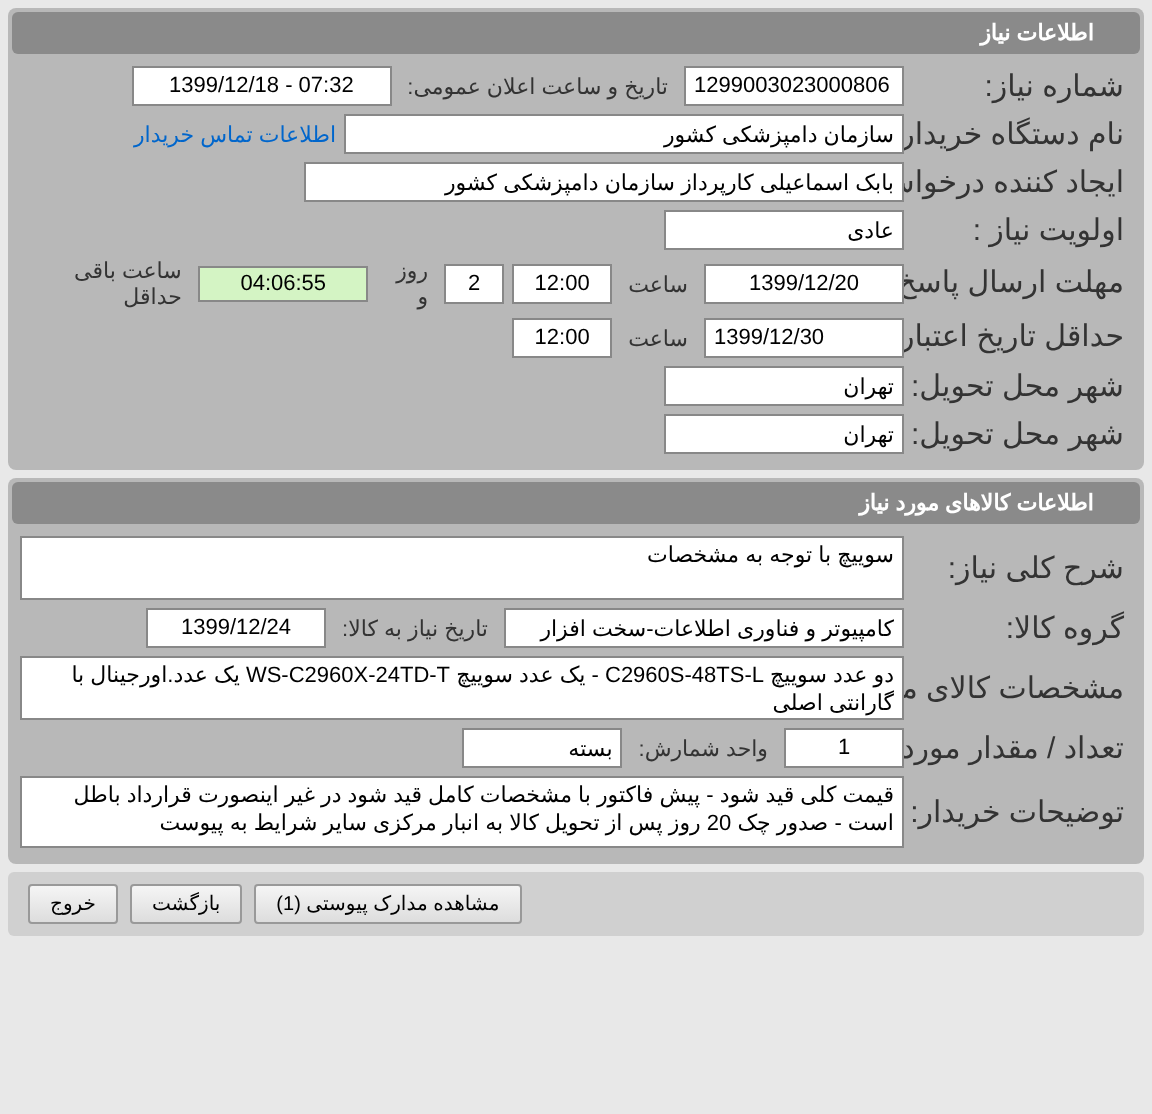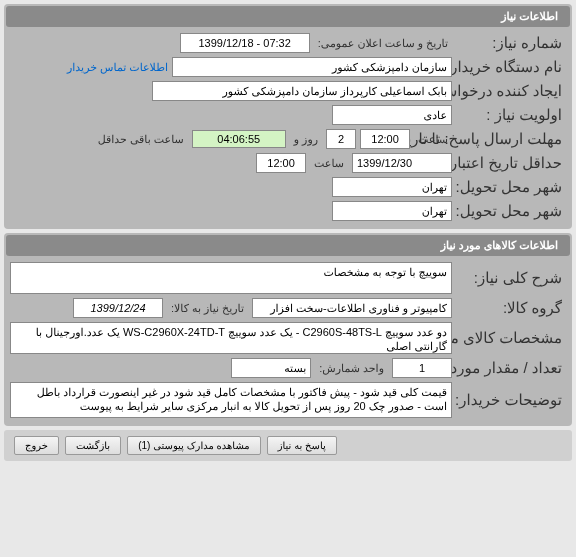--- a/index.html
+++ b/index.html
@@ -18,21 +18,21 @@
 }
 .panel {
   background: #b8b8b8;
   margin: 4px;
   border-radius: 4px;
   padding: 2px;
 }
 .panel-header {
   background: #8a8a8a;
   color: #fff;
-  padding: 4px 12px;
+  padding: 4px 23px;
   font-size: 11px;
   font-weight: bold;
   border-radius: 3px;
 }
 .panel-body {
   padding: 4px;
 }
 .row {
   display: flex;
   align-items: center;
@@ -124,20 +124,21 @@
 <body>
 
 <div class="panel">
   <div class="panel-header">
     <span>اطلاعات نیاز</span>
   </div>
   <div class="panel-body">
 
     <div class="row">
       <span class="label label-col">شماره نیاز:</span>
+      <input class="input-text input-num" readonly="" value="1299003023000806" style="">
       <span class="inner-label">تاریخ و ساعت اعلان عمومی:</span>
       <input class="input-text" style="width: 130px; direction: ltr; text-align: center;" readonly="" value="1399/12/18 - 07:32">
     </div>
 
     <div class="row">
       <span class="label label-col">نام دستگاه خریدار:</span>
       <input class="input-text" style="width: 280px;" readonly="" value="سازمان دامپزشکی کشور">
       <span class="link">اطلاعات تماس خریدار</span>
     </div>
 
@@ -149,20 +150,21 @@
     <div class="row">
       <span class="label label-col">اولویت نیاز :</span>
       <input class="input-text" style="width: 120px;" readonly="" value="عادی">
     </div>
 
     <div class="row">
       <span class="label label-col" style="line-height:1.1">
         <span>مهلت ارسال پاسخ:</span>
         <span>تا تاریخ :</span>
       </span>
+      <input class="input-text" style="width: 100px; direction: ltr; text-align: center;" readonly="" value="1399/12/20">
       <span class="inner-label">ساعت</span>
       <input class="input-text input-time" readonly="" value="12:00" style="">
       <input class="input-text input-tiny" readonly="" value="2" style="">
       <span class="inner-label">روز و</span>
       <span class="countdown">04:06:55</span>
       <span class="inner-label">ساعت باقی حداقل</span>
     </div>
 
     <div class="row">
       <span class="label label-col" style="line-height:1.1">
@@ -195,21 +197,21 @@
 
     <div class="row">
       <span class="label label-col">شرح کلی نیاز:</span>
       <textarea class="input-text input-wide" readonly="" style="">سوییچ با توجه به مشخصات</textarea>
     </div>
 
     <div class="row">
       <span class="label label-col">گروه کالا:</span>
       <input class="input-text" style="width: 200px;" readonly="" value="کامپیوتر و فناوری اطلاعات-سخت افزار">
       <span class="inner-label">تاریخ نیاز به کالا:</span>
-      <input class="input-text" style="width: 90px; direction: ltr; text-align: center; font-style: italic;" readonly="" value="1399/12/24">
+      <input class="input-text" style="width: 90px; direction: ltr; text-align: center;" readonly="" value="1399/12/24">
     </div>
 
     <div class="row">
       <span class="label label-col">مشخصات کالای مورد نیاز:</span>
       <textarea class="input-text input-wide" readonly="" style="">دو عدد سوییچ C2960S-48TS-L - یک عدد سوییچ WS-C2960X-24TD-T یک عدد.اورجینال با گارانتی اصلی</textarea>
     </div>
 
     <div class="row">
       <span class="label label-col">تعداد / مقدار مورد نیاز:</span>
       <input class="input-text" style="width: 60px; direction: ltr; text-align: center;" readonly="" value="1">
@@ -219,17 +221,16 @@
 
     <div class="row">
       <span class="label label-col">توضیحات خریدار:</span>
       <textarea class="input-text input-wide" style="height: 36px;" readonly="">قیمت کلی قید شود - پیش فاکتور با مشخصات کامل قید شود در غیر اینصورت قرارداد باطل است - صدور چک 20 روز پس از تحویل کالا به انبار مرکزی سایر شرایط به پیوست</textarea>
     </div>
 
   </div>
 </div>
 
 <div class="footer-btns">
-  <button class="btn">پاسخ به نیاز</button>
   <button class="btn">مشاهده مدارک پیوستی (1)</button>
   <button class="btn">بازگشت</button>
   <button class="btn">خروج</button>
 </div>
 
 </body></html>

